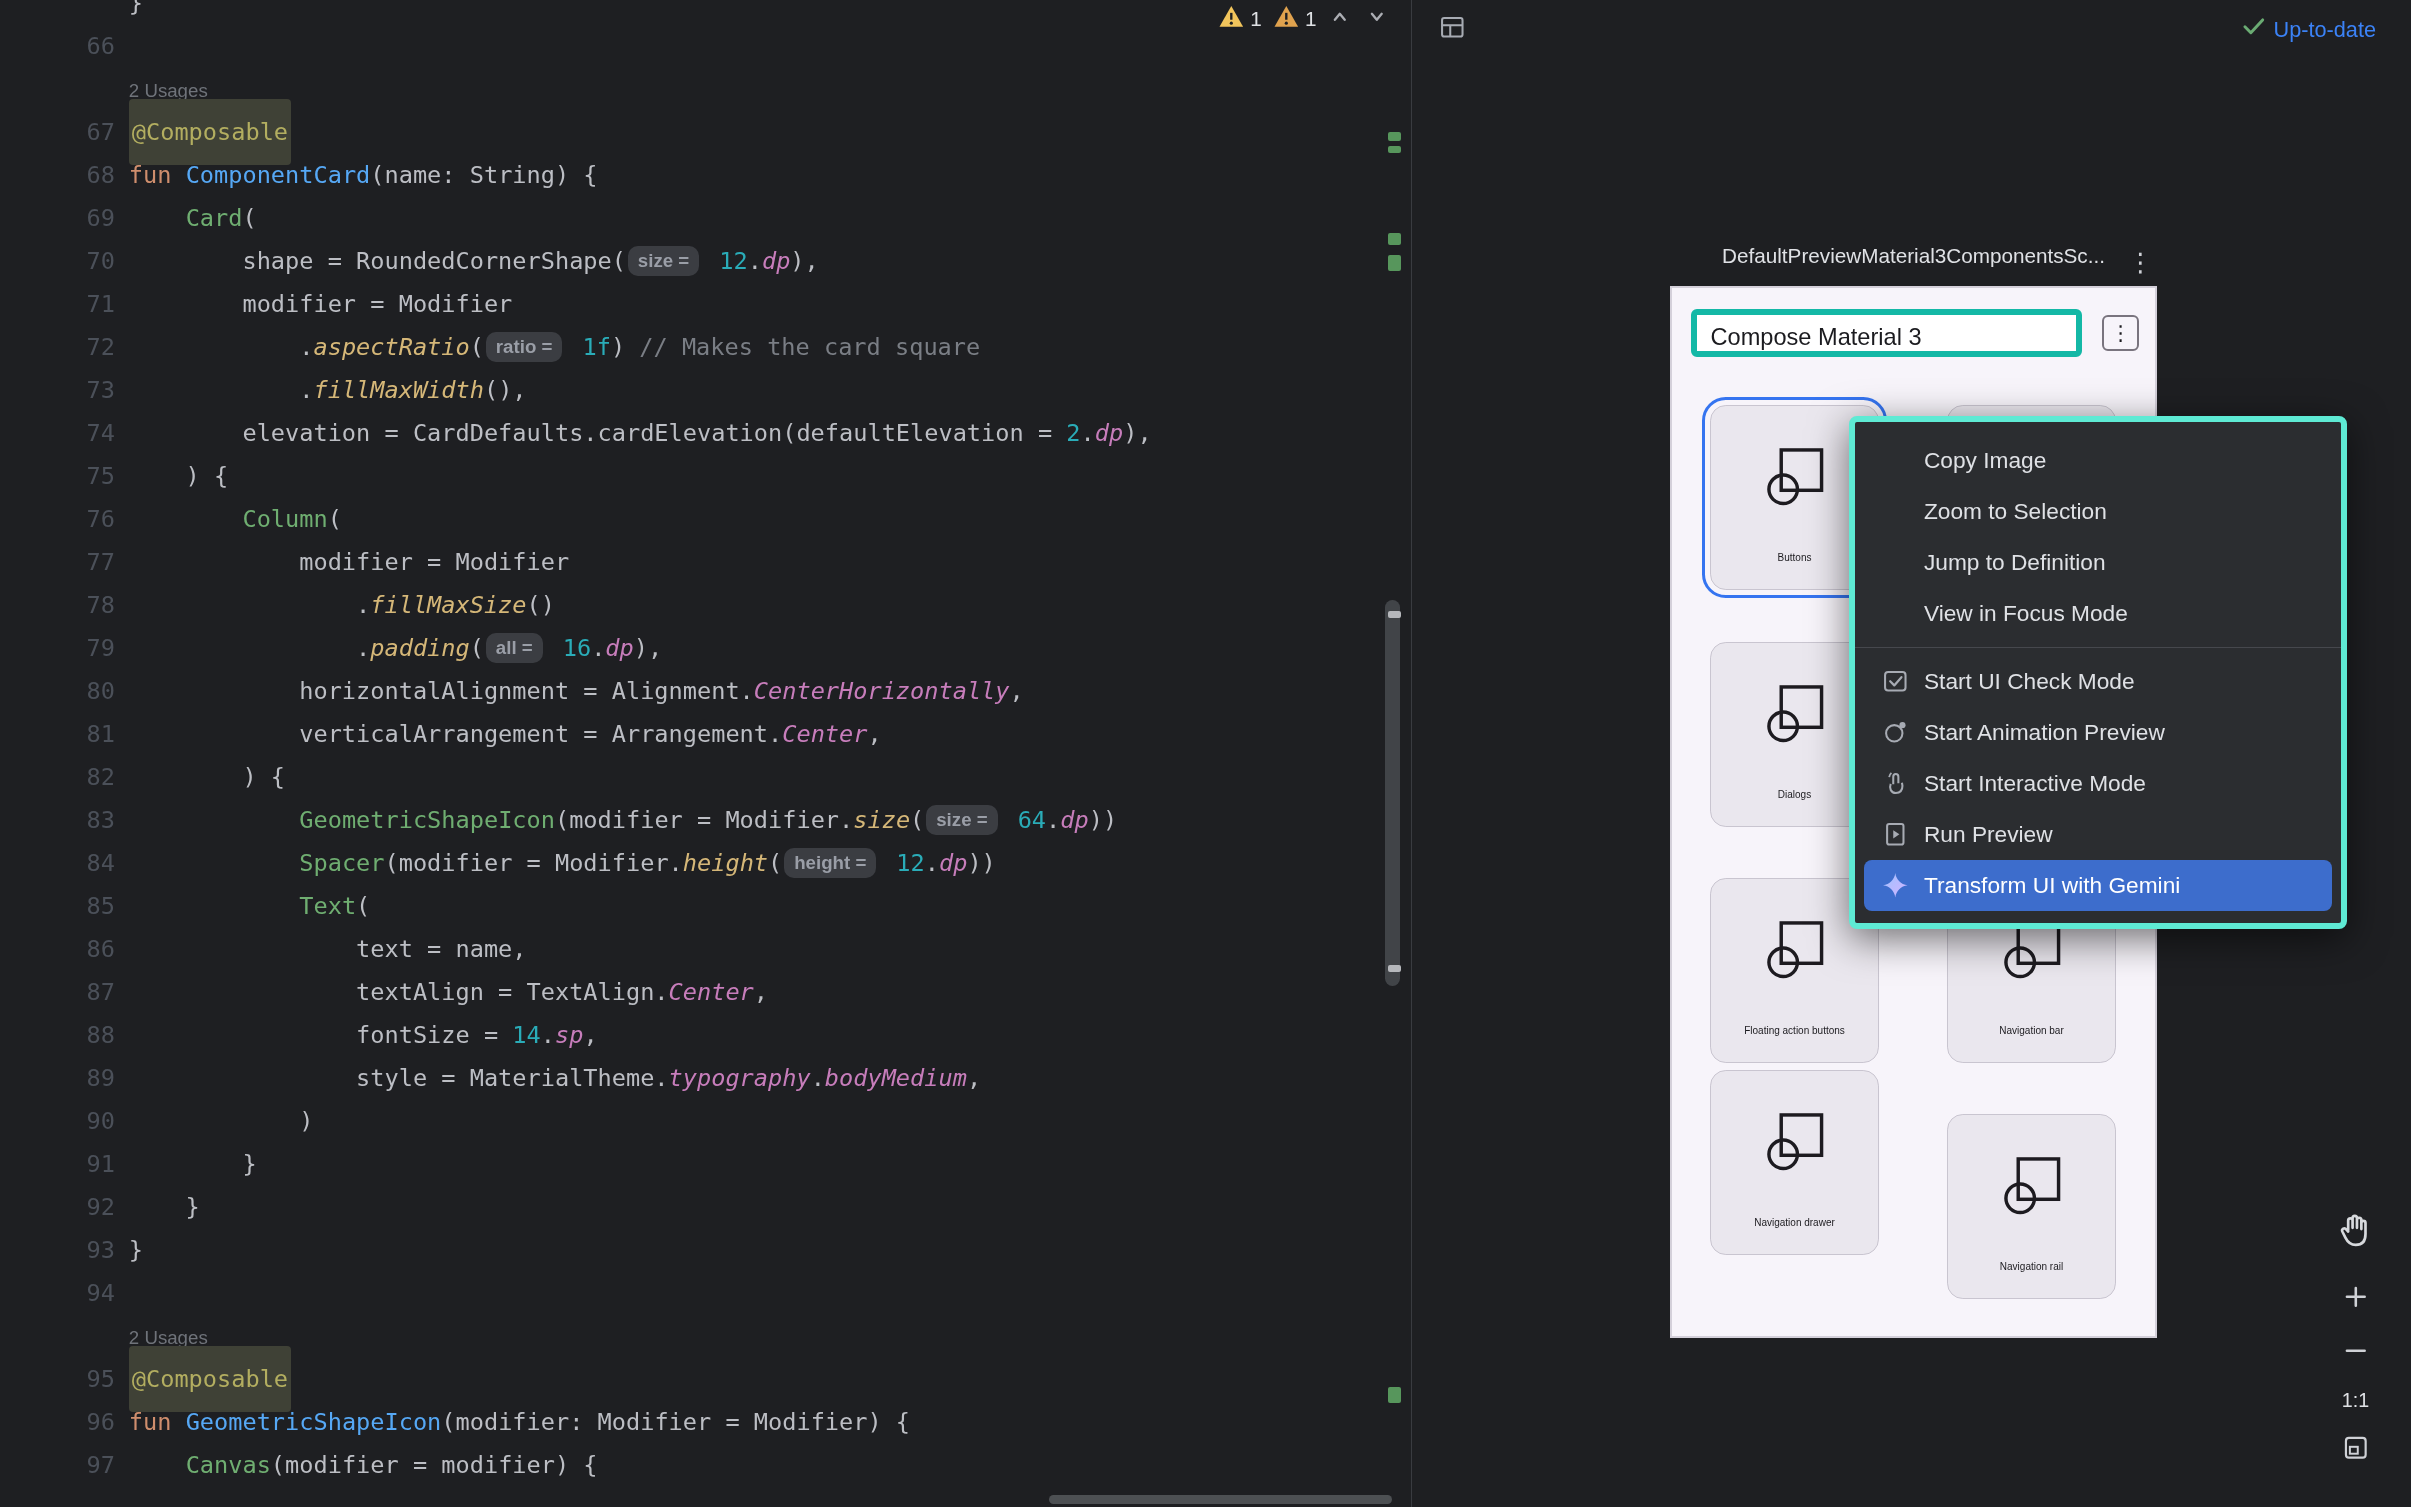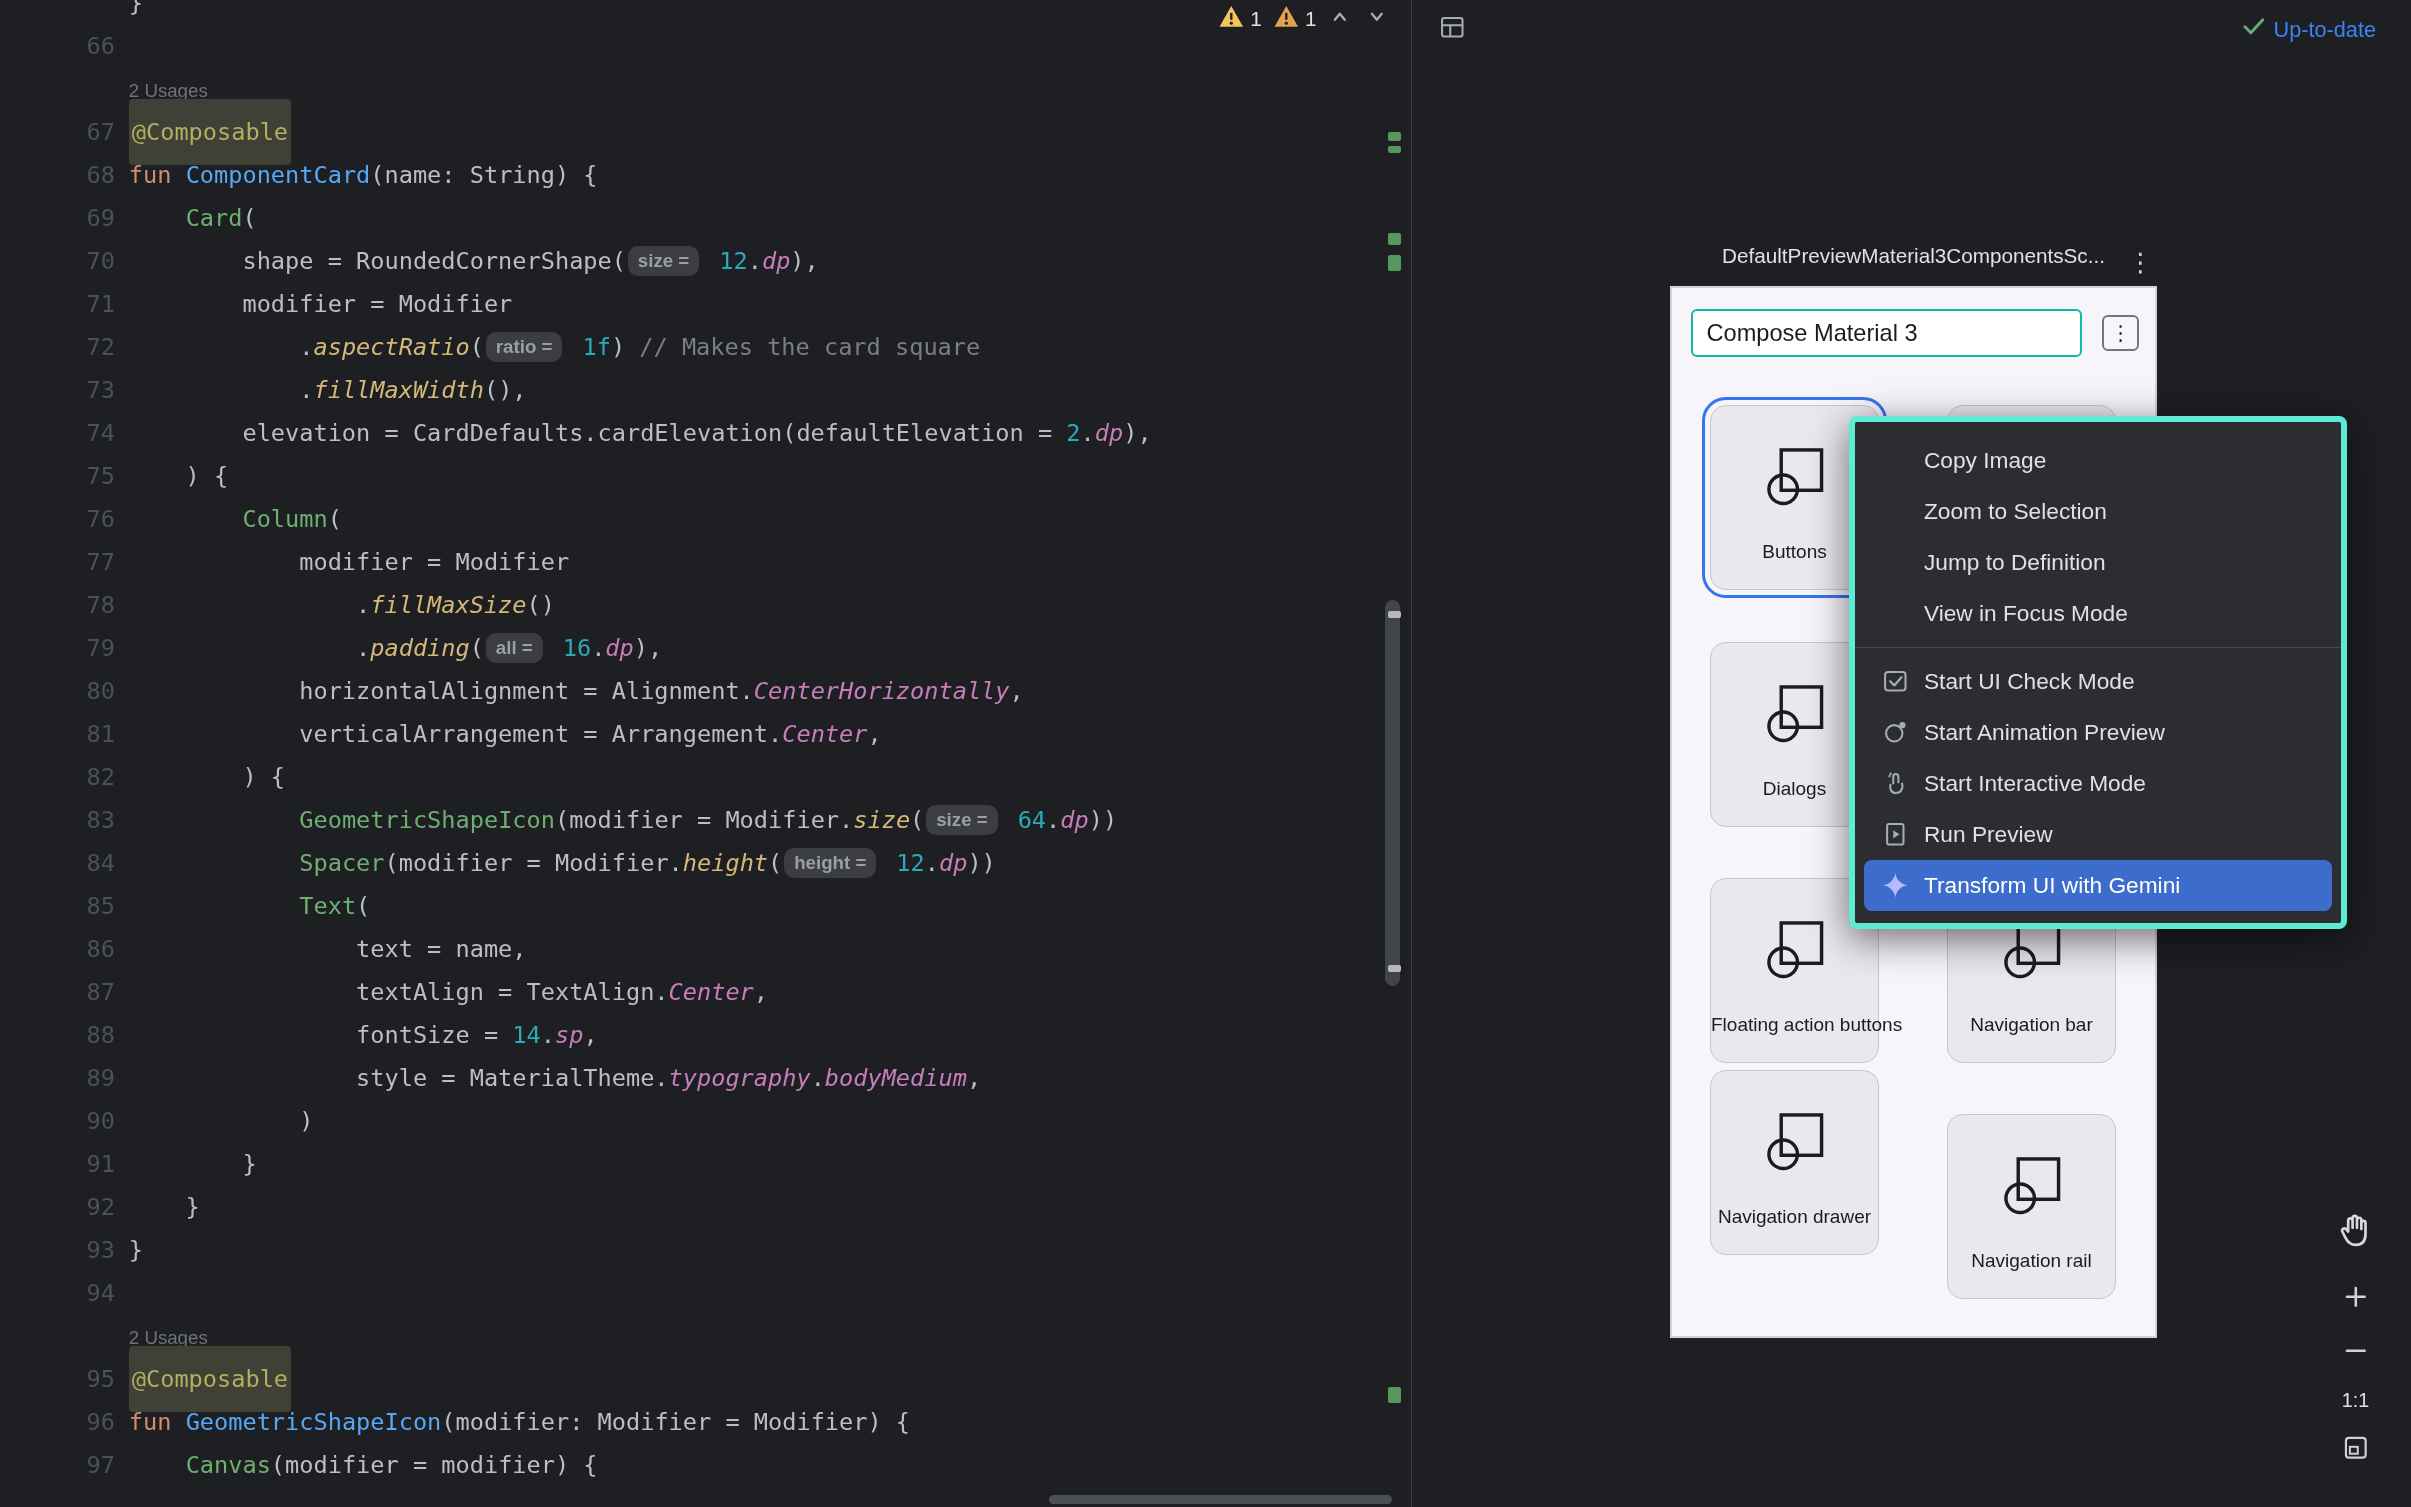--- a/index.html
+++ b/index.html
@@ -39,31 +39,31 @@
           color:#3b82f6;font-size:21.7px;}
   .preview-title-row{position:absolute;left:1670px;top:244px;width:487px;height:37px;
           display:flex;justify-content:center;color:#dfe1e5;font-size:20.7px;}
   .preview-title-row .ptitle{max-width:424px;overflow:hidden;text-overflow:ellipsis;white-space:nowrap;}
   .title-kebab{position:absolute;right:2px;top:2px;color:#ced0d6;font-size:25.6px;line-height:33px;
           width:29.6px;text-align:center;cursor:default;}
 
   .preview-frame{position:absolute;left:1670px;top:286px;width:487px;height:1052px;
           background:#f7f4fa;border:2px solid #d4d0da;box-sizing:border-box;}
   .frame-field{position:absolute;left:18.7px;top:20.7px;width:391px;height:48px;background:#ffffff;
-          border:2px solid #14b8a6;border-radius:5.9px;box-sizing:border-box;font-size:23.6px;color:#1b1b1f;
+          border:6px solid #14b8a6;border-radius:5.9px;box-sizing:border-box;font-size:23.6px;color:#1b1b1f;
           line-height:44px;padding-left:13.8px;}
   .frame-kebab{position:absolute;left:430px;top:26.6px;width:37px;height:36px;border:2px solid #79747e;
           border-radius:5.9px;box-sizing:border-box;display:flex;align-items:center;justify-content:center;
           font-size:20.7px;color:#1b1b1f;}
   #cards{position:absolute;left:0;top:0;right:0;bottom:0;}
   .pcard{position:absolute;width:169px;height:185px;background:#eae7ee;border:1px solid #c9c5d0;
          border-radius:15.8px;box-sizing:border-box;}
   .pcard.selected{outline:3px solid #3574f0;outline-offset:5.9px;}
   .pcard-icon{position:absolute;top:41px;left:50%;transform:translateX(-50%);}
-  .pcard-label{position:absolute;bottom:25.6px;left:0;right:0;text-align:center;font-size:19px;
+  .pcard-label{position:absolute;bottom:25.6px;left:0;right:0;text-align:center;font-size:10px;
          color:#1c1b1f;white-space:nowrap;}
 
   
   .context-menu{position:absolute;left:1849px;top:416px;width:498px;background:#2b2d30;
          border:6px solid #5eead4;border-radius:8px;padding:12.8px 0;z-index:20;
          box-shadow:0 9.9px 39px rgba(0,0,0,.55);box-sizing:border-box;}
   .menu-item{display:flex;align-items:center;height:51px;margin:0 8.9px;border-radius:7.9px;
          padding:0 11.8px 0 16.7px;gap:13.8px;color:#dfe1e5;font-size:22.7px;}
   .menu-item.selected{background:#3d6dcc;color:#ffffff;}
   .menu-icon{width:29.6px;height:29.6px;display:flex;align-items:center;justify-content:center;flex:0 0 29.6px;}

